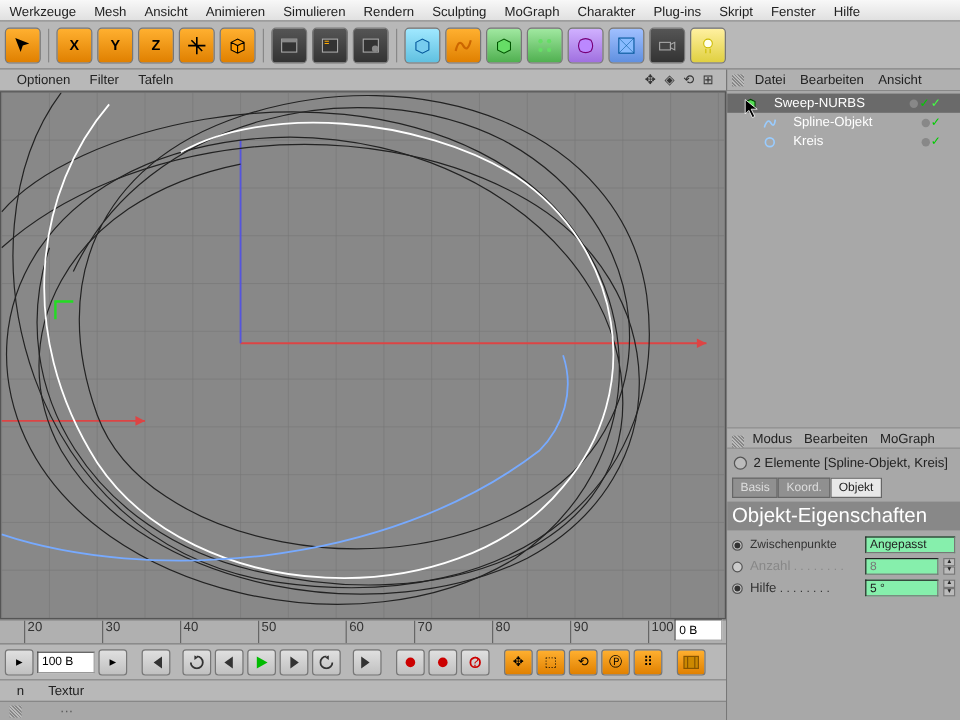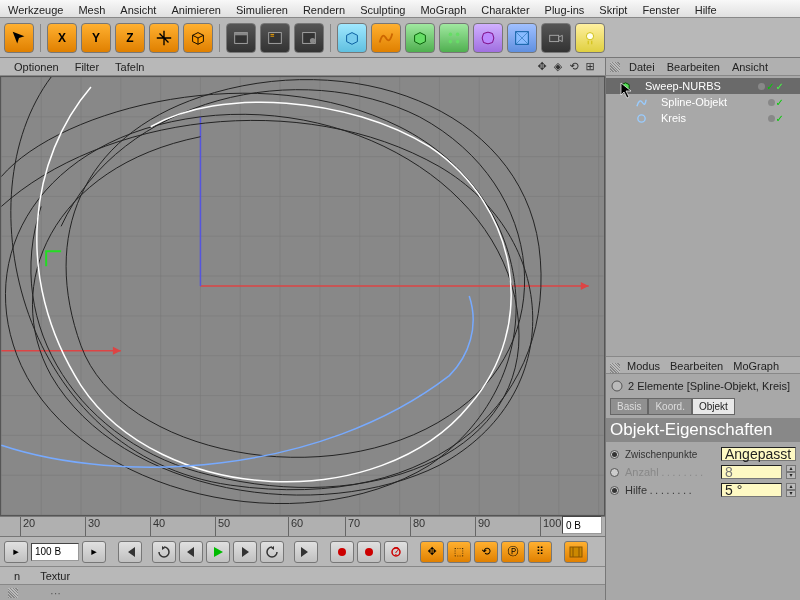--- a/index.html
+++ b/index.html
@@ -75,21 +75,21 @@
 
 .attr-body { background:#a8a8a8; flex:1; padding:3px 4px; color:#222; }
 .attr-title { display:flex; align-items:center; gap:4px; padding:2px 0; }
 .tabs { display:flex; gap:0; margin-top:3px; }
 .tab { padding:2px 6px; background:#909090; border:1px solid #666; font-size:10px; color:#ddd; }
 .tab.active { background:#e8e8e8; color:#222; }
 .section-head { background:#888; color:#fff; padding:2px 4px; margin:3px -4px 3px -4px; font-size:17px; }
 .prop-row { display:flex; align-items:center; height:18px; gap:4px; }
 .prop-row label { flex:0 0 92px; color:#333; font-size:10px; }
 .prop-row.disabled label { color:#888; }
-.prop-row .val { flex:1; height:14px; background:#fef9c3; border:1px inset #777; font-size:14px; padding:0 3px; color:#222; display:flex; align-items:center; }
+.prop-row .val { flex:1; height:14px; background:#86efac; border:1px inset #777; font-size:10px; padding:0 3px; color:#222; display:flex; align-items:center; }
 .prop-row.disabled .val { color:#777; }
 .spin { width:10px; display:flex; flex-direction:column; }
 .spin div { height:7px; background:#bbb; border:1px solid #777; font-size:6px; line-height:5px; text-align:center; }
 .radio { width:9px; height:9px; border:1px solid #555; border-radius:50%; background:#ccc; display:inline-block; margin-right:2px; position:relative; }
 .radio.on::after { content:""; position:absolute; inset:1px; background:#333; border-radius:50%; }
 </style>
 </head>
 <body>
 
 <div class="menubar">

